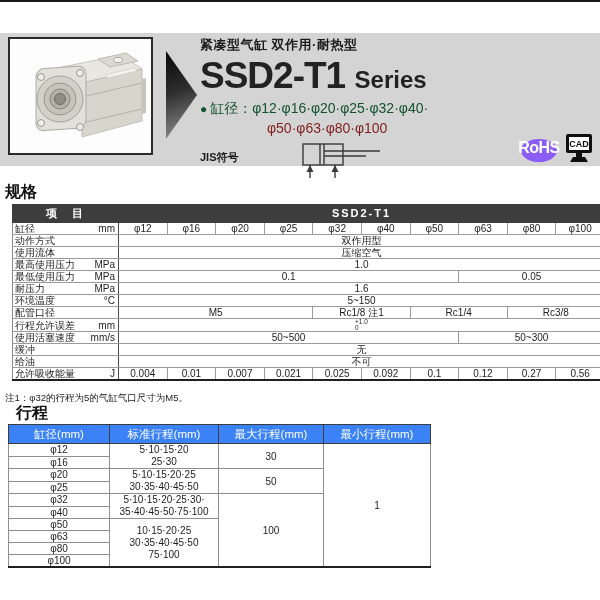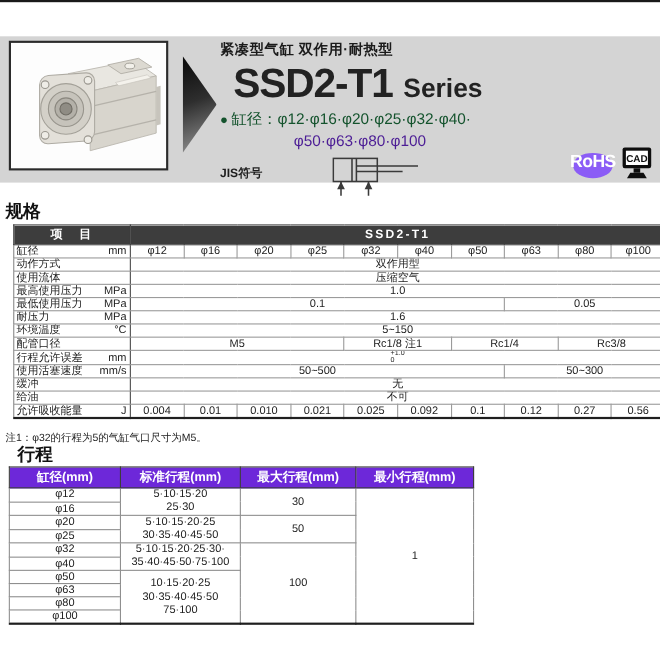--- a/index.html
+++ b/index.html
@@ -10,26 +10,26 @@
 
   
   .band { position: absolute; left: 0; top: 33px; width: 600px; height: 133px; background: #d4d4d4; }
   .photo-box { position: absolute; left: 8px; top: 4px; width: 145px; height: 118px; background: #fdfdfd; border: 2px solid #2b2b2b; }
   .photo-box svg { width: 100%; height: 100%; display: block; }
   .arrow { position: absolute; left: 166px; top: 18px; width: 31px; height: 88px;
            background: linear-gradient(160deg, #090909 0%, #2e2e2e 45%, #9a9a9a 100%);
            clip-path: polygon(0 0, 100% 50%, 0 100%); }
   .head-text { position: absolute; left: 200px; top: 3px; }
   .subtitle { font-size: 13px; font-weight: bold; letter-spacing: 0.5px; color: #1b1b1b; }
-  .series-line { margin-top: 1px; white-space: nowrap; margin-left: 12px; }
+  .series-line { margin-top: 1px; white-space: nowrap; }
   .series-big { font-size: 37px; font-weight: bold; letter-spacing: -1px; color: #222; }
   .series-small { font-size: 24px; font-weight: bold; color: #222; margin-left: 5px; }
   .bore-line { font-size: 14px; color: #14532d; margin-top: 3px; white-space: nowrap; }
   .bore-line .bullet { font-size: 12px; margin-right: 3px; }
-  .bore-line2 { font-size: 14px; color: #4c1d95; padding-left: 67px; margin-top: 2px; white-space: nowrap; }
+  .bore-line2 { font-size: 14px; color: #7f1d1d; padding-left: 67px; margin-top: 2px; white-space: nowrap; }
   .jis-row { display: flex; align-items: flex-start; margin-top: 6px; gap: 41px; }
   .jis-label { font-size: 11px; font-weight: bold; margin-top: 8px; }
   .jis-sym { margin-left: 22px; }
   .rohs { position: absolute; left: 521px; top: 106px; width: 36px; height: 23px; background: #8b5cf6;
           border-radius: 50%; display: flex; align-items: flex-start; justify-content: center;
           color: #fff; font-size: 16px; font-weight: bold; letter-spacing: -0.5px; }
   .cad { position: absolute; left: 564px; top: 100px; }
 
   
   .sec-title { position: absolute; font-size: 16px; font-weight: bold; color: #111; }
@@ -47,21 +47,21 @@
   .cell-flex .unit { white-space: nowrap; }
   .tol-stack { display: inline-block; text-align: left; vertical-align: middle; }
   .tol-stack div { font-size: 6.5px; line-height: 6px; }
 
   .note { position: absolute; left: 5px; top: 392px; font-size: 9.5px; color: #222; }
 
   
   .stroke { position: absolute; left: 8px; top: 424px; width: 422px; border-bottom: 2px solid #1f1f1f; }
   .stroke th, .stroke td { border: 1px solid #8f8f8f; font-size: 10px; text-align: center;
                            height: 12px; line-height: 11px; padding: 0; }
-  .stroke thead th { background: #6d28d9; color: #ffffff; font-weight: bold; font-size: 11.5px;
+  .stroke thead th { background: #3b82f6; color: #ffffff; font-weight: normal; font-size: 11.5px;
                      height: 19px; border-color: #3d3d3d; }
   .stroke .std div { line-height: 12px; font-size: 10px; }
 </style>
 </head>
 <body>
 
 <div class="top-rule"></div>
 
 <div class="band">
 
@@ -290,21 +290,21 @@
     </tr>
     <tr>
       <td class="row-label">
           <div class="cell-flex">
             <span class="lbl">允许吸收能量</span>
             <span class="unit">J</span>
           </div>
         </td>
       <td>0.004</td>
       <td>0.01</td>
-      <td>0.010</td>
+      <td>0.007</td>
       <td>0.021</td>
       <td>0.025</td>
       <td>0.092</td>
       <td>0.1</td>
       <td>0.12</td>
       <td>0.27</td>
       <td>0.56</td>
     </tr>
   </tbody>
 </table>

